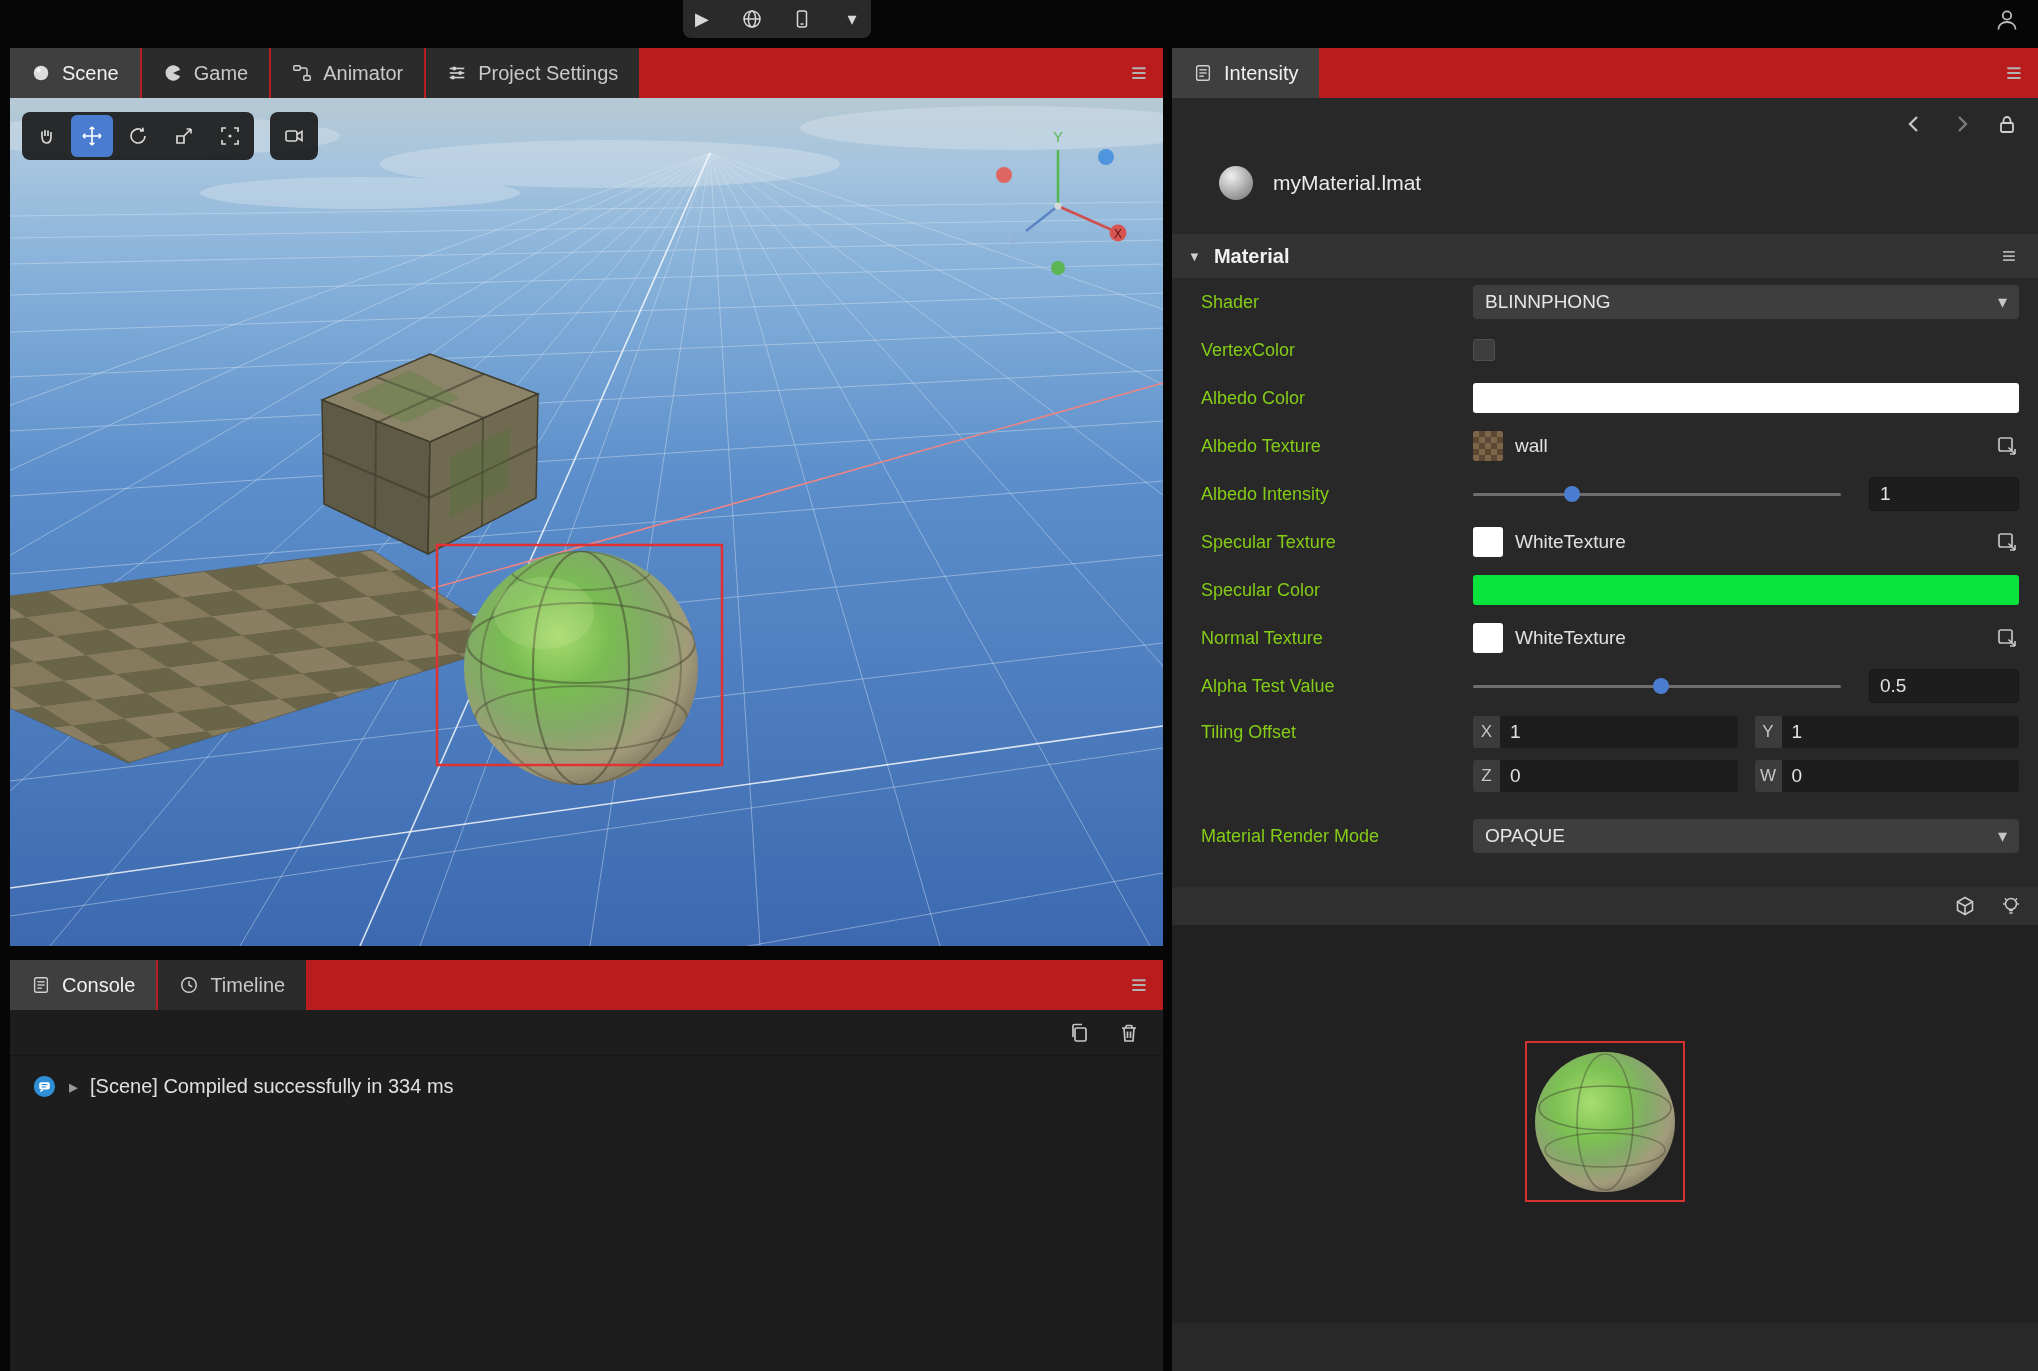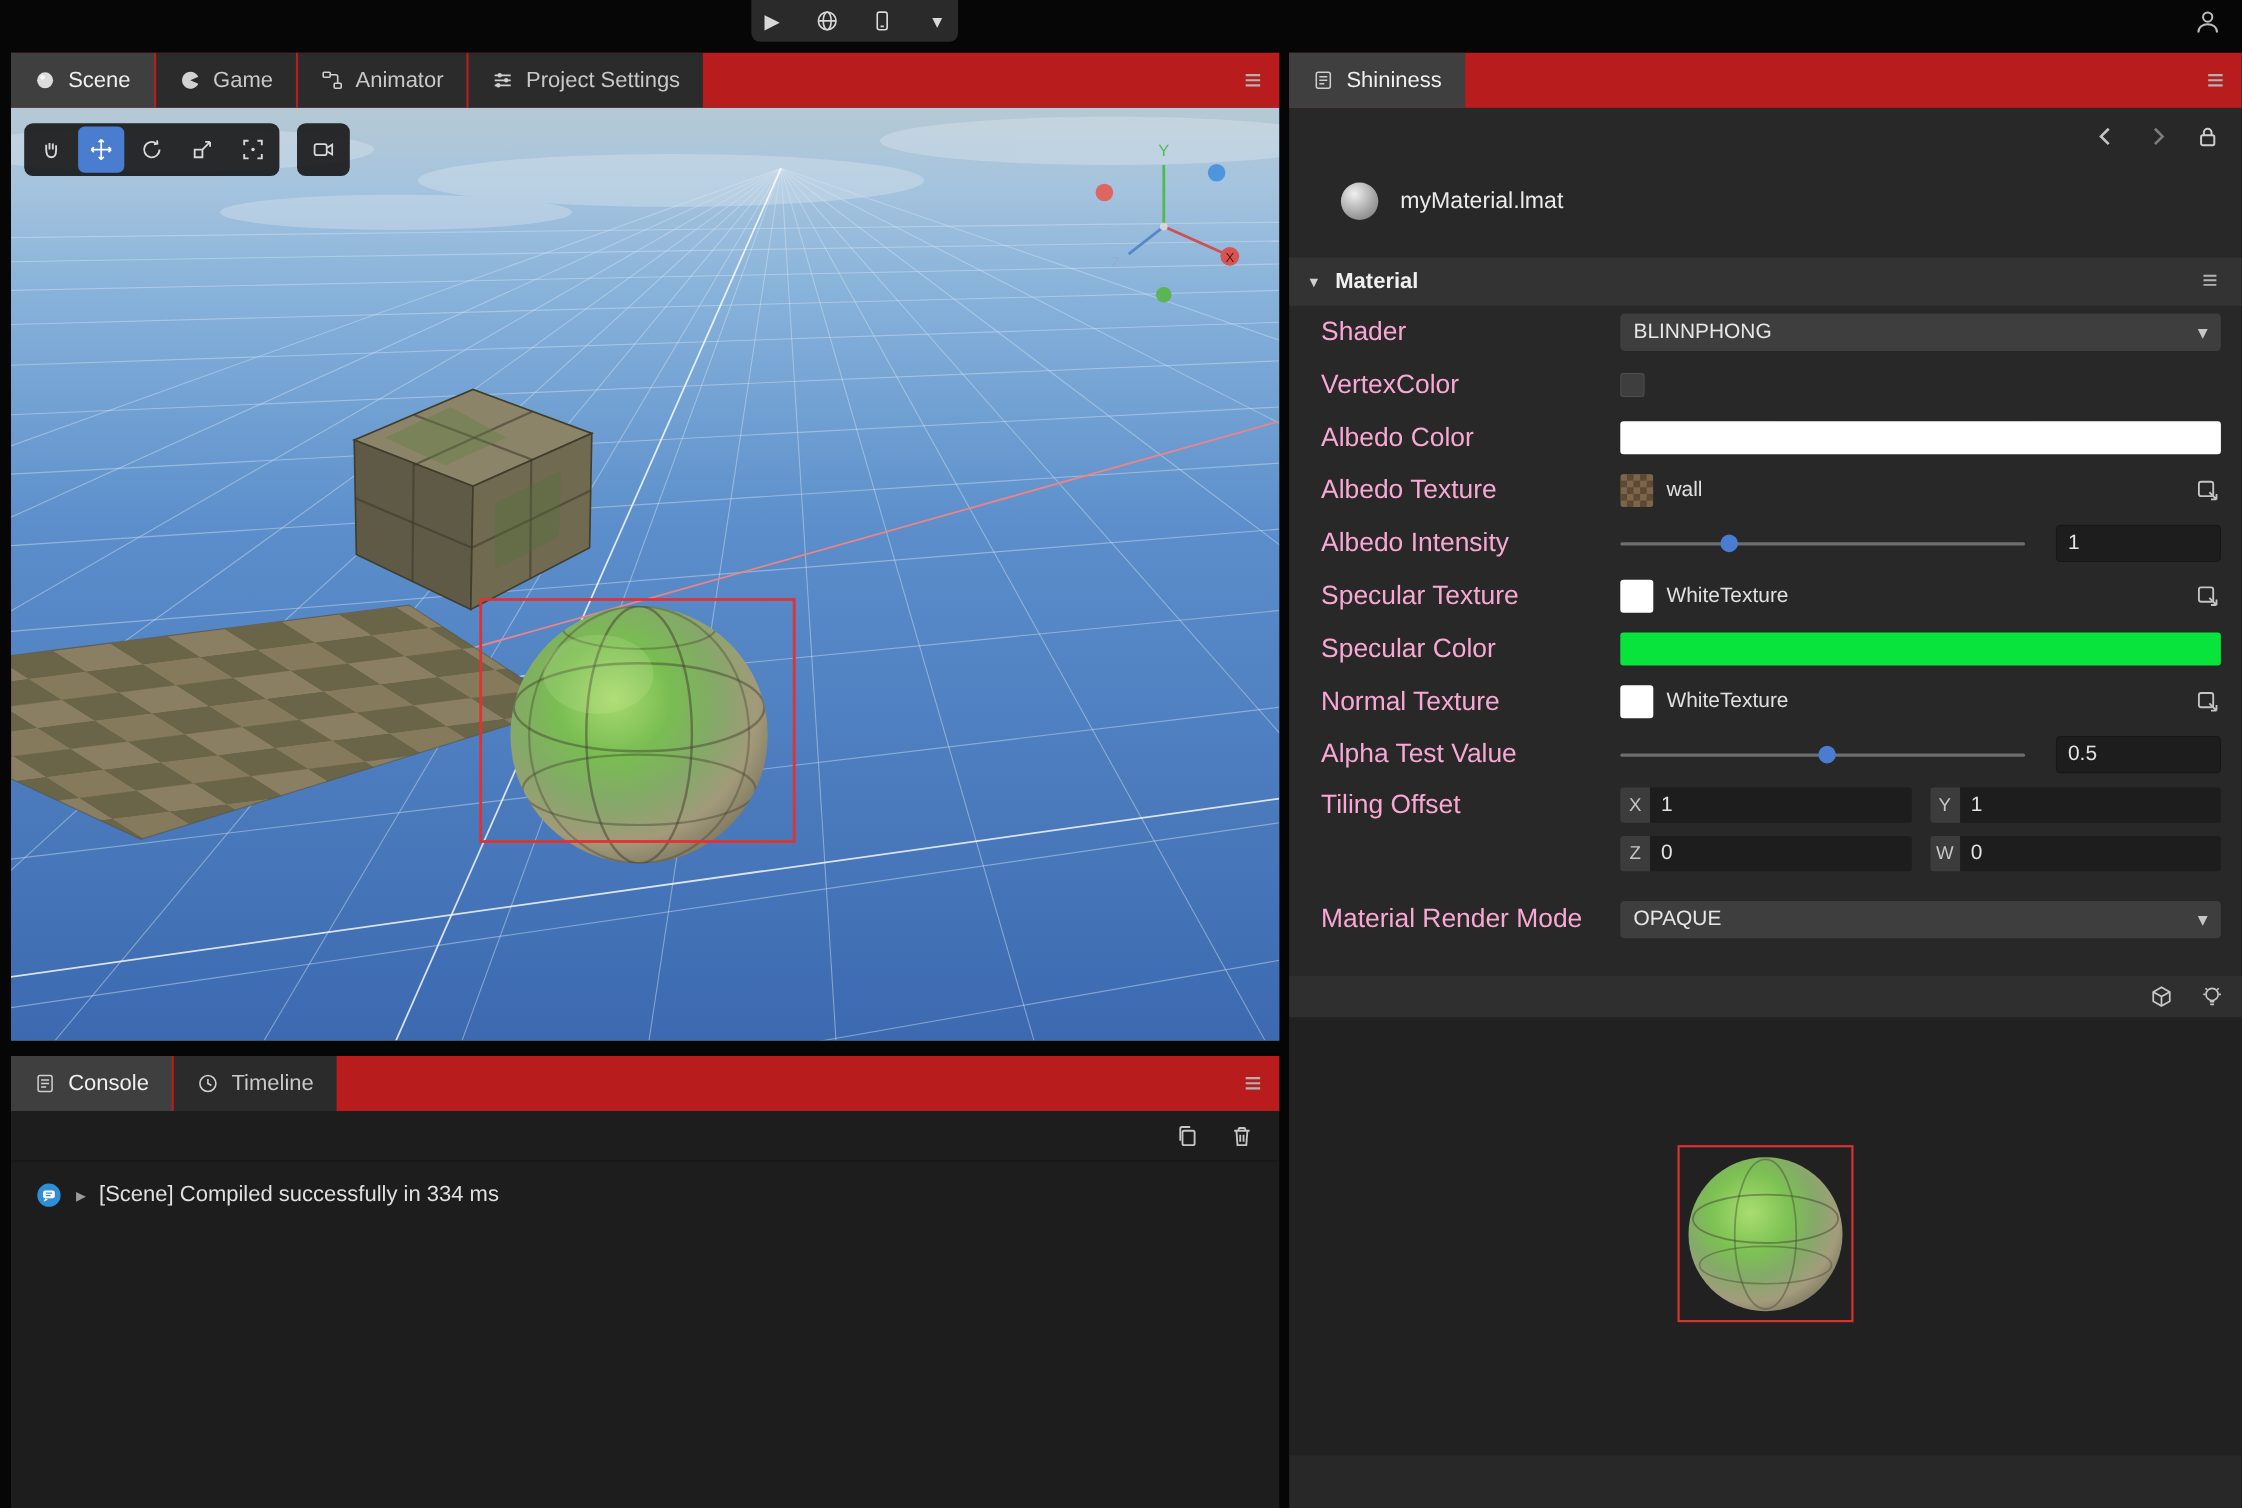--- a/index.html
+++ b/index.html
@@ -35,21 +35,21 @@
 .nav-row{height:52px;display:flex;align-items:center;justify-content:flex-end;gap:24px;padding-right:20px}
 .mat-row{height:66px;display:flex;align-items:center;gap:20px;padding-left:47px}
 .mat-swatch{width:34px;height:34px;border-radius:50%;background:radial-gradient(circle at 36% 30%,#f0f0f0,#a8a8a8 55%,#6f6f6f)}
 .mat-name{font-size:21px;color:#eaeaea}
 .sec-head{height:44px;margin-top:18px;background:#333;display:flex;align-items:center;gap:13px;padding:0 16px}
 .sec-tri{font-size:13px;color:#d0d0d0;line-height:1}
 .sec-title{font-size:20px;font-weight:700;color:#f0f0f0}
 .sec-head .menu-btn{font-size:24px;padding:0 6px}
 .prop{display:flex;align-items:center;height:48px;padding:0 19px 0 29px;position:relative}
 .prop.tiling{height:44px}
-.prop-label{flex:0 0 272px;font-size:24px;color:#f9a8d4}
+.prop-label{flex:0 0 272px;font-size:18px;color:#84cc16}
 .prop-ctrl{flex:1;display:flex;align-items:center;min-width:0}
 .dropdown{flex:1;height:34px;background:#3e3e3e;border-radius:4px;display:flex;align-items:center;padding:0 12px;font-size:19px;color:#e6e6e6;cursor:pointer}
 .dd-chev{margin-left:auto;font-size:18px;color:#c6c6c6;line-height:1}
 .checkbox{width:22px;height:22px;background:#3e3e3e;border:1px solid #4f4f4f;border-radius:3px;cursor:pointer}
 .tex-thumb{width:30px;height:30px;border-radius:3px;flex:none;cursor:pointer}
 .tex-thumb.white{background:#fff}
 .tex-thumb.wall{background-color:#7d6549;background-image:linear-gradient(45deg,#5c4732 25%,transparent 25%,transparent 75%,#5c4732 75%),linear-gradient(45deg,#5c4732 25%,transparent 25%,transparent 75%,#5c4732 75%);background-size:12px 12px;background-position:0 0,6px 6px}
 .tex-name{margin-left:12px;font-size:19px;color:#e0e0e0}
 .pick-btn{margin-left:auto;display:flex;cursor:pointer;color:#c4c4c4}
 .color-bar{flex:1;height:30px;border-radius:3px;cursor:pointer}
@@ -361,21 +361,21 @@
   <div class="tabbar">
     <div class="tab active">
       <span>
         <svg width="20" height="20" viewBox="0 0 22 22" fill="none" stroke="#d0d0d0" stroke-width="1.5">
             <rect x="4" y="3" width="14" height="16" rx="2"></rect>
             <line x1="7" y1="7.5" x2="15" y2="7.5"></line>
             <line x1="7" y1="11" x2="15" y2="11"></line>
             <line x1="7" y1="14.5" x2="12" y2="14.5"></line>
           </svg>
       </span>
-      <span>Shininess</span>
+      <span>Intensity</span>
     </div>
     <div class="menu-btn">≡</div>
   </div>
 
   <div class="nav-row">
     <div class="icon-btn">
       <svg width="22" height="22" viewBox="0 0 22 22" fill="none" stroke="#c2c2c2" stroke-width="2.4">
           <polyline points="13,4 6,11 13,18"></polyline>
         </svg>
     </div>

